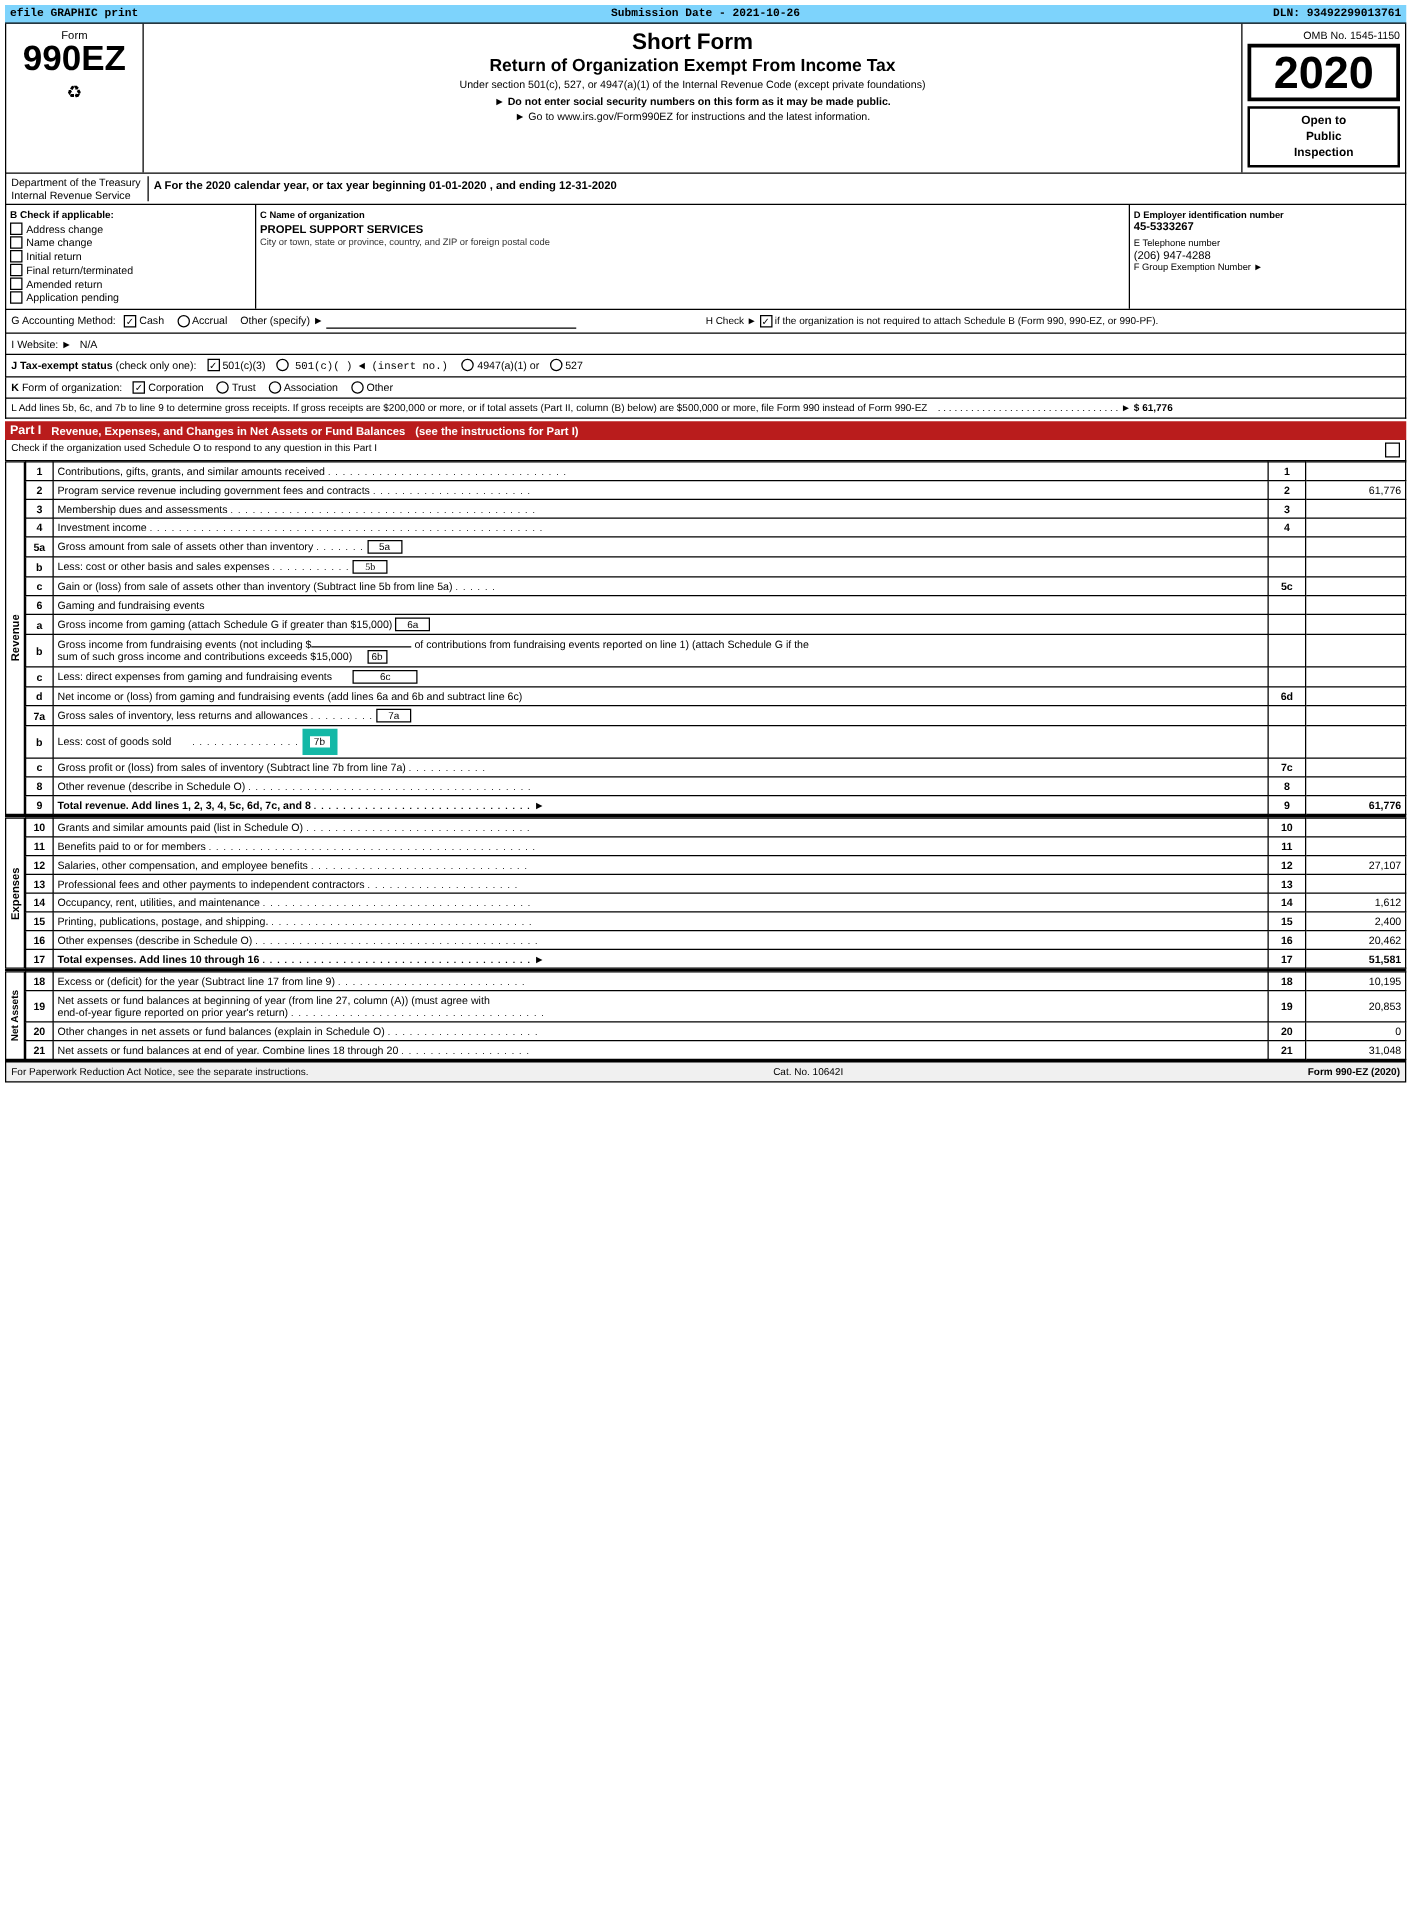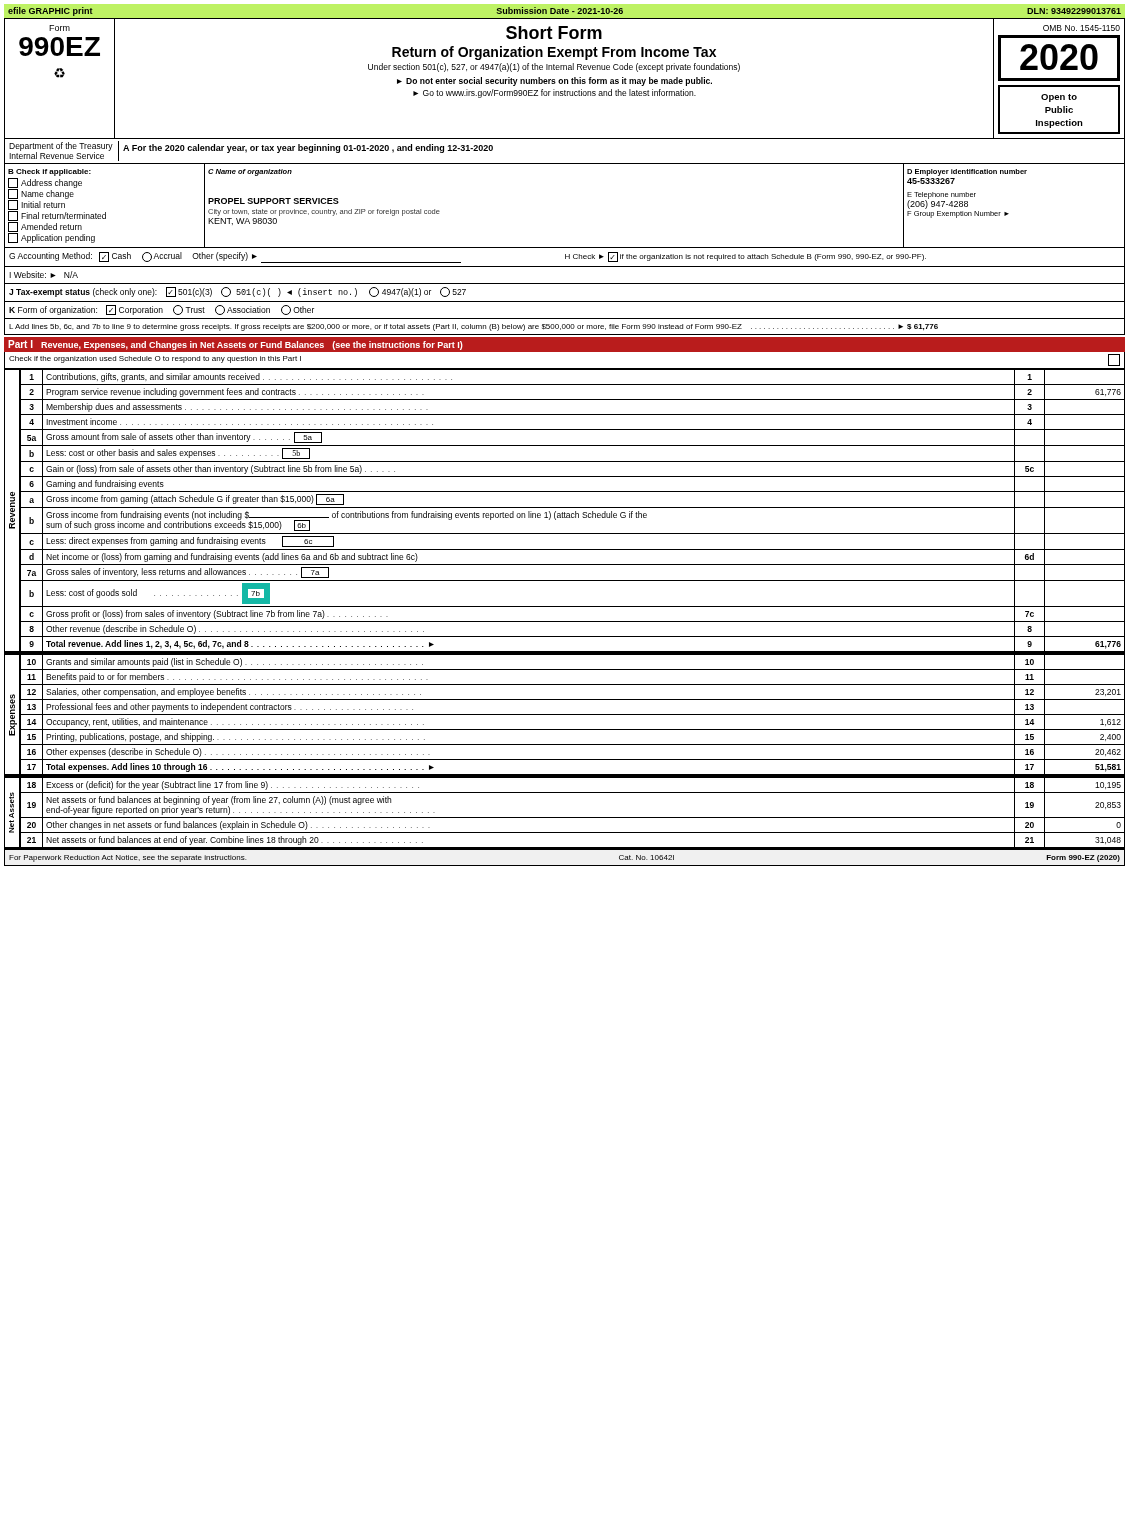--- a/index.html
+++ b/index.html
@@ -1,20 +1,20 @@
 <!DOCTYPE html>
 <html><head>
   <meta charset="utf-8">
   <style>
     * { box-sizing: border-box; margin: 0; padding: 0; }
     body { font-family: Arial, sans-serif; font-size: 10px; background: #fff; color: #000; width: 1129px; }
     .page { width: 1129px; padding: 4px; }
 
     
-    .efile-bar { display: flex; justify-content: space-between; background: #bef264; border-bottom: 1px solid #000; padding: 2px 4px; font-size: 9px; }
+    .efile-bar { display: flex; justify-content: space-between; background: #7dd3fc; border-bottom: 1px solid #000; padding: 2px 4px; font-size: 9px; font-family: Liberation Mono, monospace; }
     .efile-bar span { font-weight: bold; }
 
     
     .form-header { display: flex; border: 1px solid #000; border-top: none; }
     .form-header-left { width: 110px; border-right: 1px solid #000; padding: 4px; display: flex; flex-direction: column; align-items: center; }
     .form-990ez { font-size: 28px; font-weight: bold; line-height: 1; }
     .form-header-center { flex: 1; padding: 4px; text-align: center; border-right: 1px solid #000; }
     .form-header-center .title-main { font-size: 18px; font-weight: bold; }
     .form-header-center .title-sub { font-size: 14px; font-weight: bold; }
     .form-header-center .under-text { font-size: 8.5px; margin-top: 2px; }
@@ -33,21 +33,21 @@
 
     
     .check-section { display: flex; border: 1px solid #000; border-top: none; }
     .check-left { width: 200px; border-right: 1px solid #000; padding: 3px; font-size: 8.5px; }
     .check-left .check-label { font-size: 8px; font-weight: bold; margin-bottom: 2px; }
     .check-item { display: flex; align-items: center; gap: 3px; margin: 1px 0; font-size: 8.5px; }
     .chk { width: 10px; height: 10px; border: 1px solid #000; display: inline-block; flex-shrink: 0; }
     .chk.checked::after { content: "✓"; font-size: 8px; line-height: 10px; display: block; text-align: center; }
 
     .check-middle { flex: 1; border-right: 1px solid #000; padding: 3px; }
-    .org-name-row { display: flex; font-size: 8.5px; margin-bottom: 20px; font-style: italic; }
+    .org-name-row { display: flex; font-size: 8.5px; margin-bottom: 2px; }
     .org-label { font-size: 7.5px; font-weight: bold; }
     .org-value { font-weight: bold; font-size: 9px; }
     .address-row { font-size: 8.5px; margin: 1px 0; }
     .city-row { font-size: 8.5px; margin: 1px 0; }
     .field-label-small { font-size: 7.5px; color: #333; }
 
     .check-right { width: 220px; padding: 3px; font-size: 8.5px; }
     .ein-label { font-size: 7.5px; font-weight: bold; }
     .ein-value { font-weight: bold; font-size: 9px; }
     .tel-label { font-size: 7.5px; }
@@ -166,21 +166,20 @@
         <span>Application pending</span>
       </div>
     </div>
     <div class="check-middle">
       <div class="org-name-row">
         <span class="org-label">C Name of organization</span>
       </div>
       <div class="org-value">PROPEL SUPPORT SERVICES</div>
       <div class="city-row">
         <div class="field-label-small">City or town, state or province, country, and ZIP or foreign postal code</div>
-        <div style="font-size:9px;">KENT, WA  98030</div>
       </div>
     </div>
     <div class="check-right">
       <div class="ein-label">D Employer identification number</div>
       <div class="ein-value">45-5333267</div>
       <div class="tel-label" style="margin-top:4px;">E Telephone number</div>
       <div class="tel-value">(206) 947-4288</div>
       <div class="group-exempt">
         <span>F Group Exemption Number</span>
         <span>►</span>
@@ -416,21 +415,21 @@
           <tr>
             <td class="row-num">11</td>
             <td class="desc">Benefits paid to or for members <span class="dotted">. . . . . . . . . . . . . . . . . . . . . . . . . . . . . . . . . . . . . . . . . . . . .</span></td>
             <td class="line-num-col">11</td>
             <td class="amount-col"></td>
           </tr>
           <tr>
             <td class="row-num">12</td>
             <td class="desc">Salaries, other compensation, and employee benefits <span class="dotted">. . . . . . . . . . . . . . . . . . . . . . . . . . . . . .</span></td>
             <td class="line-num-col">12</td>
-            <td class="amount-col">23,201</td>
+            <td class="amount-col">27,107</td>
           </tr>
           <tr>
             <td class="row-num">13</td>
             <td class="desc">Professional fees and other payments to independent contractors <span class="dotted">. . . . . . . . . . . . . . . . . . . . .</span></td>
             <td class="line-num-col">13</td>
             <td class="amount-col"></td>
           </tr>
           <tr>
             <td class="row-num">14</td>
             <td class="desc">Occupancy, rent, utilities, and maintenance <span class="dotted">. . . . . . . . . . . . . . . . . . . . . . . . . . . . . . . . . . . . .</span></td>

